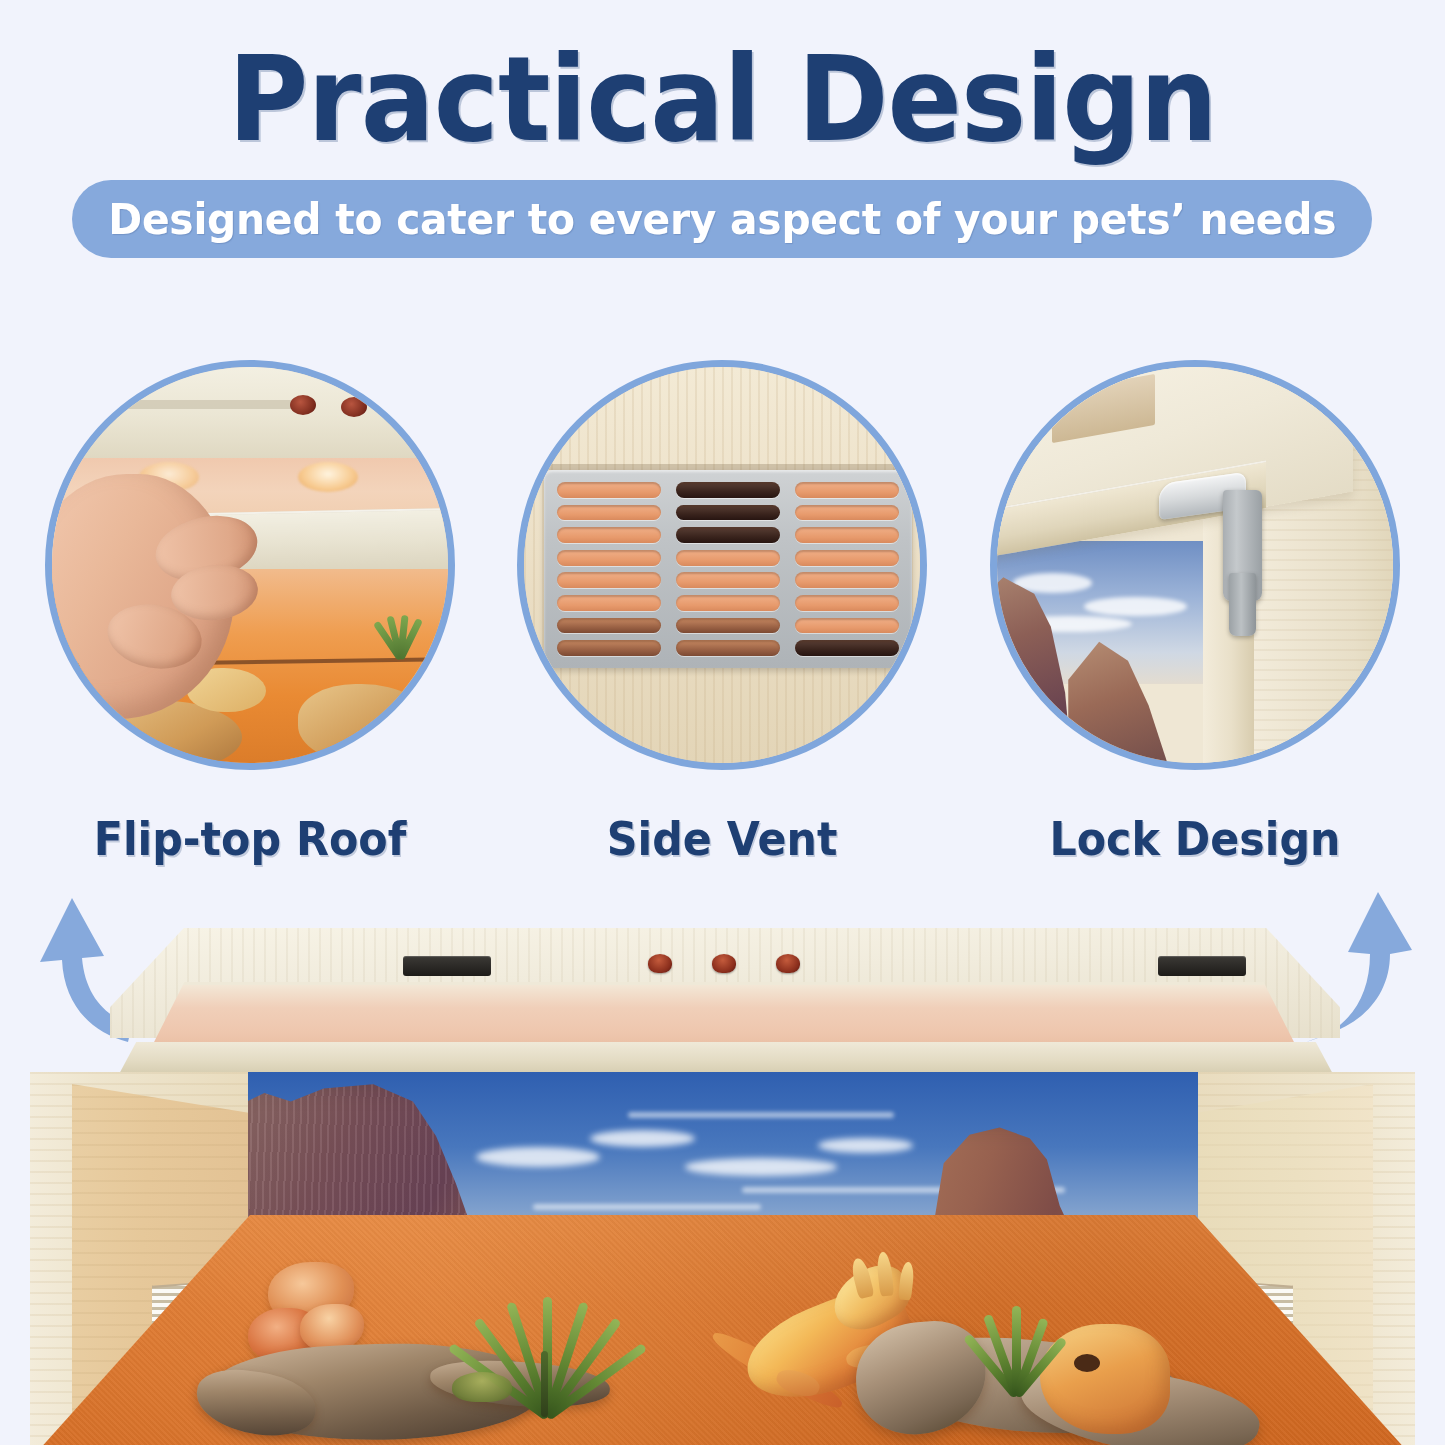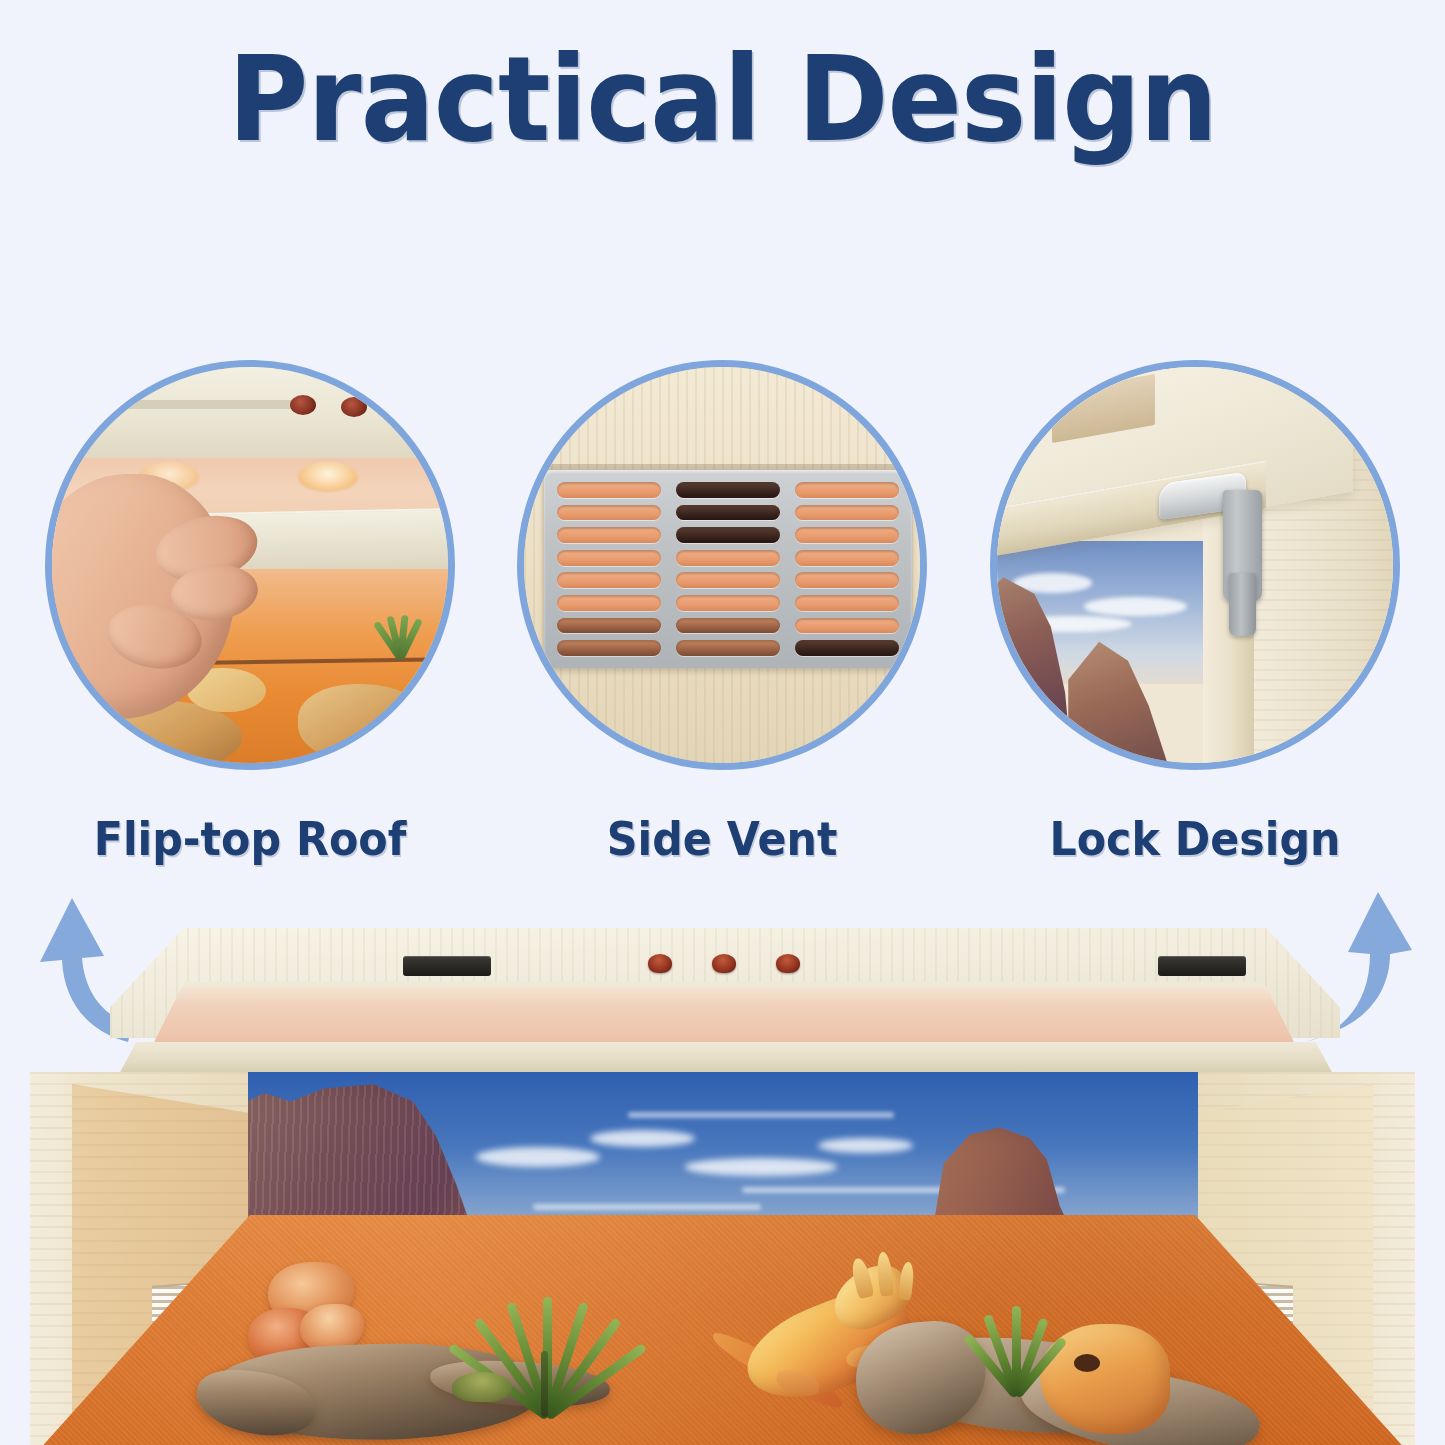--- a/index.html
+++ b/index.html
@@ -515,20 +515,23 @@
     background:#4a2a16; border-radius:50%;
   }
 </style>
 </head>
 <body>
 
 <div id="page">
 
   <div class="title">Practical Design</div>
 
+  <div class="subtitle-pill">
+    <span class="subtitle-text">Designed to cater to every aspect of your pets’ needs</span>
+  </div>
 
   <div class="circles">
 
     <div class="circle-wrap c0">
       <div class="circle">
         <div class="circle-inner">
           <div class="c1img-lidtop"></div>
           <div class="dot-red" style="left:60%;top:7%;"></div>
           <div class="dot-red" style="left:73%;top:7.5%;"></div>
           <div class="c1-glow"></div>

